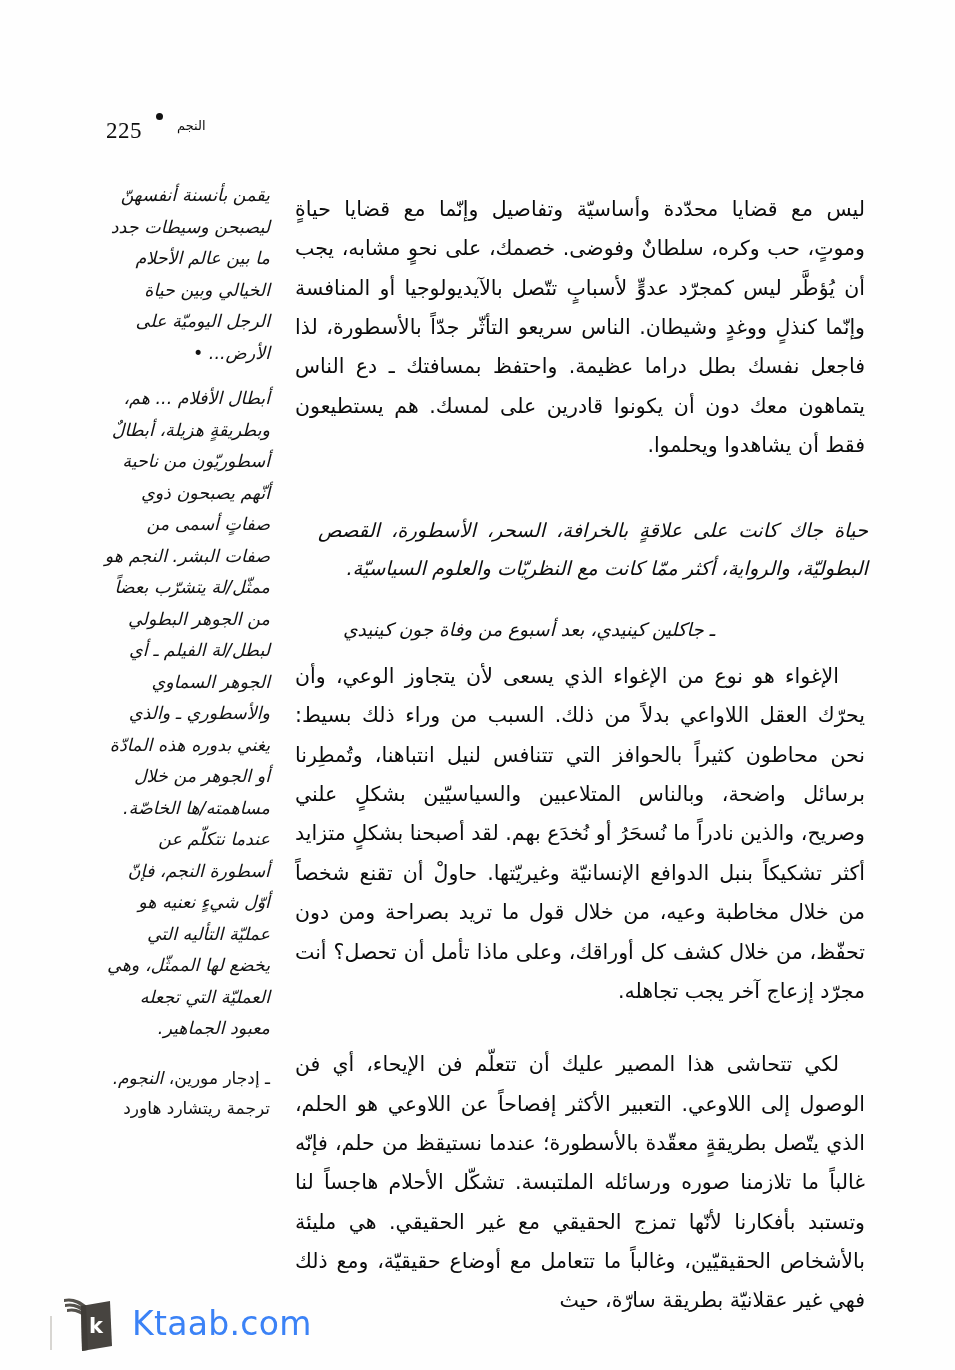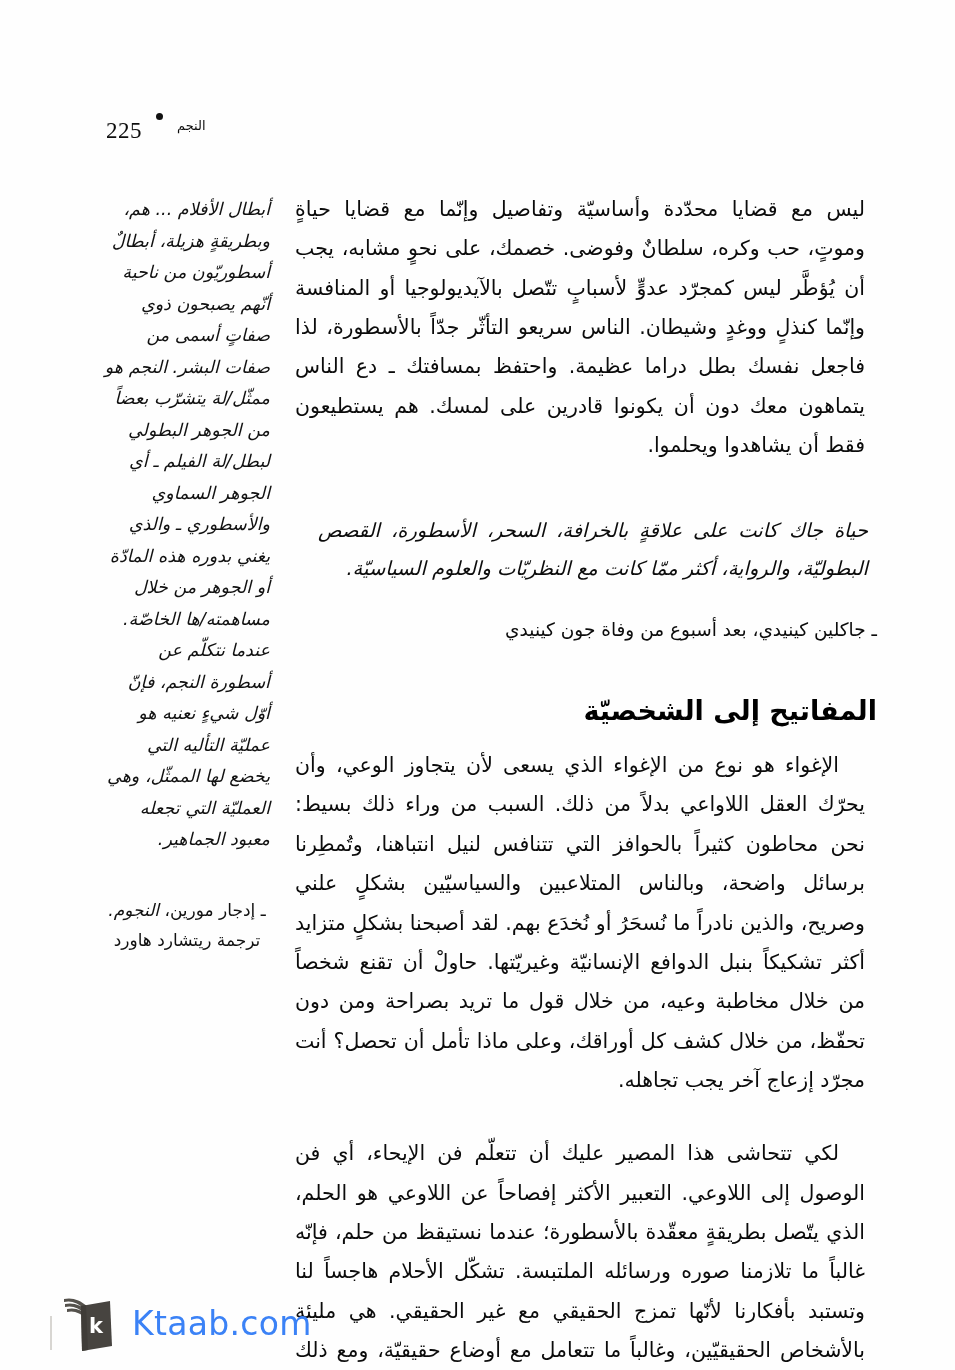--- a/index.html
+++ b/index.html
@@ -73,25 +73,24 @@
     line-height: 1.80;
     color: #111;
   }
   .sidenote p {
     margin: 0 0 0 0;
   }
   .sidenote .sn-break {
     height: 14px;
   }
   .sidenote .sn-attrib {
-    margin-top: 39px;
+    margin-top: 18px;
     font-style: normal;
     font-size: 17px;
     line-height: 1.78;
-    text-align: center;
   }
   .sidenote .sn-attrib .work {
     font-style: italic;
   }
 
   
   .maincol {
     position: absolute;
     top: 178px;
     left: 283px;
@@ -126,22 +125,23 @@
     line-height: 1.95;
     text-align: justify;
     color: #0c0c0c;
   }
   .quote-attrib {
     margin: 26px 0 0 0;
     padding: 0 0 0 60px;
     font-family: "DejaVu Sans", sans-serif;
     font-size: 18.5px;
     line-height: 1.7;
-    text-align: right;
+    text-align: left;
     color: #0c0c0c;
+    font-style: italic;
   }
 
   
   .section-heading {
     margin: 48px 0 18px 0;
     font-family: "DejaVu Sans", sans-serif;
     font-weight: bold;
     font-size: 27px;
     line-height: 1.3;
     color: #000;
@@ -193,39 +193,39 @@
 
 <div class="page">
 
   <div class="running-head">
     <span class="folio">225</span>
     <span class="head-dot"></span>
     <span class="head-title">النجم</span>
   </div>
 
   <div class="sidenote">
+    <p>يقمن بأنسنة أنفسهنّ ليصبحن وسيطات جدد ما بين عالم الأحلام الخيالي وبين حياة الرجل اليوميّة على الأرض... •</p>
     <div class="sn-break"></div>
     <p>أبطال الأفلام ... هم، وبطريقةٍ هزيلة، أبطالٌ أسطوريّون من ناحية أنّهم يصبحون ذوي صفاتٍ أسمى من صفات البشر. النجم هو ممثّل/لة يتشرّب بعضاً من الجوهر البطولي لبطل/لة الفيلم ـ أي الجوهر السماوي والأسطوري ـ والذي يغني بدوره هذه المادّة أو الجوهر من خلال مساهمته/ها الخاصّة. عندما نتكلّم عن أسطورة النجم، فإنّ أوّل شيءٍ نعنيه هو عمليّة التأليه التي يخضع لها الممثّل، وهي العمليّة التي تجعله معبود الجماهير.</p>
     <div class="sn-attrib">
       <span>ـ إدجار مورين،</span>
       <span class="work">النجوم.</span>
       <span>ترجمة ريتشارد هاورد</span>
     </div>
   </div>
 
   <div class="maincol">
 
     <p class="body-par">ليس مع قضايا محدّدة وأساسيّة وتفاصيل وإنّما مع قضايا حياةٍ وموتٍ، حب وكره، سلطانٌ وفوضى. خصمك، على نحوٍ مشابه، يجب أن يُؤطَّر ليس كمجرّد عدوٍّ لأسبابٍ تتّصل بالآيديولوجيا أو المنافسة وإنّما كنذلٍ ووغدٍ وشيطان. الناس سريعو التأثّر جدّاً بالأسطورة، لذا فاجعل نفسك بطل دراما عظيمة. واحتفظ بمسافتك ـ دع الناس يتماهون معك دون أن يكونوا قادرين على لمسك. هم يستطيعون فقط أن يشاهدوا ويحلموا.</p>
 
     <div class="pullquote">
       <p>حياة جاك كانت على علاقةٍ بالخرافة، السحر، الأسطورة، القصص البطوليّة، والرواية، أكثر ممّا كانت مع النظريّات والعلوم السياسيّة.</p>
     </div>
     <div class="quote-attrib">ـ جاكلين كينيدي، بعد أسبوع من وفاة جون كينيدي</div>
 
-    <h2 class="section-heading">المفاتيح إلى الشخصيّة</h2>
 
     <p class="body-par indent">الإغواء هو نوع من الإغواء الذي يسعى لأن يتجاوز الوعي، وأن يحرّك العقل اللاواعي بدلاً من ذلك. السبب من وراء ذلك بسيط: نحن محاطون كثيراً بالحوافز التي تتنافس لنيل انتباهنا، وتُمطِرنا برسائل واضحة، وبالناس المتلاعبين والسياسيّين بشكلٍ علني وصريح، والذين نادراً ما نُسحَرُ أو نُخدَع بهم. لقد أصبحنا بشكلٍ متزايد أكثر تشكيكاً بنبل الدوافع الإنسانيّة وغيريّتها. حاولْ أن تقنع شخصاً من خلال مخاطبة وعيه، من خلال قول ما تريد بصراحة ومن دون تحفّظ، من خلال كشف كل أوراقك، وعلى ماذا تأمل أن تحصل؟ أنت مجرّد إزعاج آخر يجب تجاهله.</p>
     <div class="par-gap"></div>
     <p class="body-par indent">لكي تتحاشى هذا المصير عليك أن تتعلّم فن الإيحاء، أي فن الوصول إلى اللاوعي. التعبير الأكثر إفصاحاً عن اللاوعي هو الحلم، الذي يتّصل بطريقةٍ معقّدة بالأسطورة؛ عندما نستيقظ من حلم، فإنّه غالباً ما تلازمنا صوره ورسائله الملتبسة. تشكّل الأحلام هاجساً لنا وتستبد بأفكارنا لأنّها تمزج الحقيقي مع غير الحقيقي. هي مليئة بالأشخاص الحقيقيّين، وغالباً ما تتعامل مع أوضاع حقيقيّة، ومع ذلك فهي غير عقلانيّة بطريقة سارّة، حيث</p>
 
   </div>
 
   <div class="footer">
     <div class="edge-tick"></div>
     <div class="wm">

